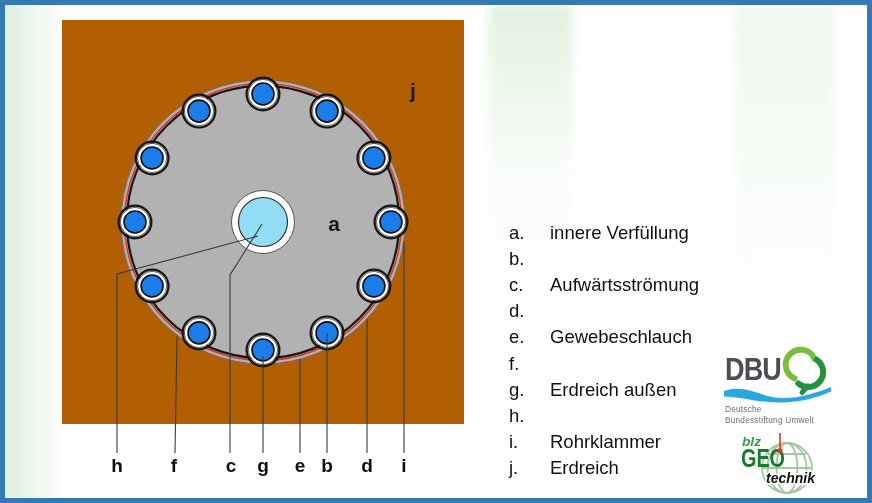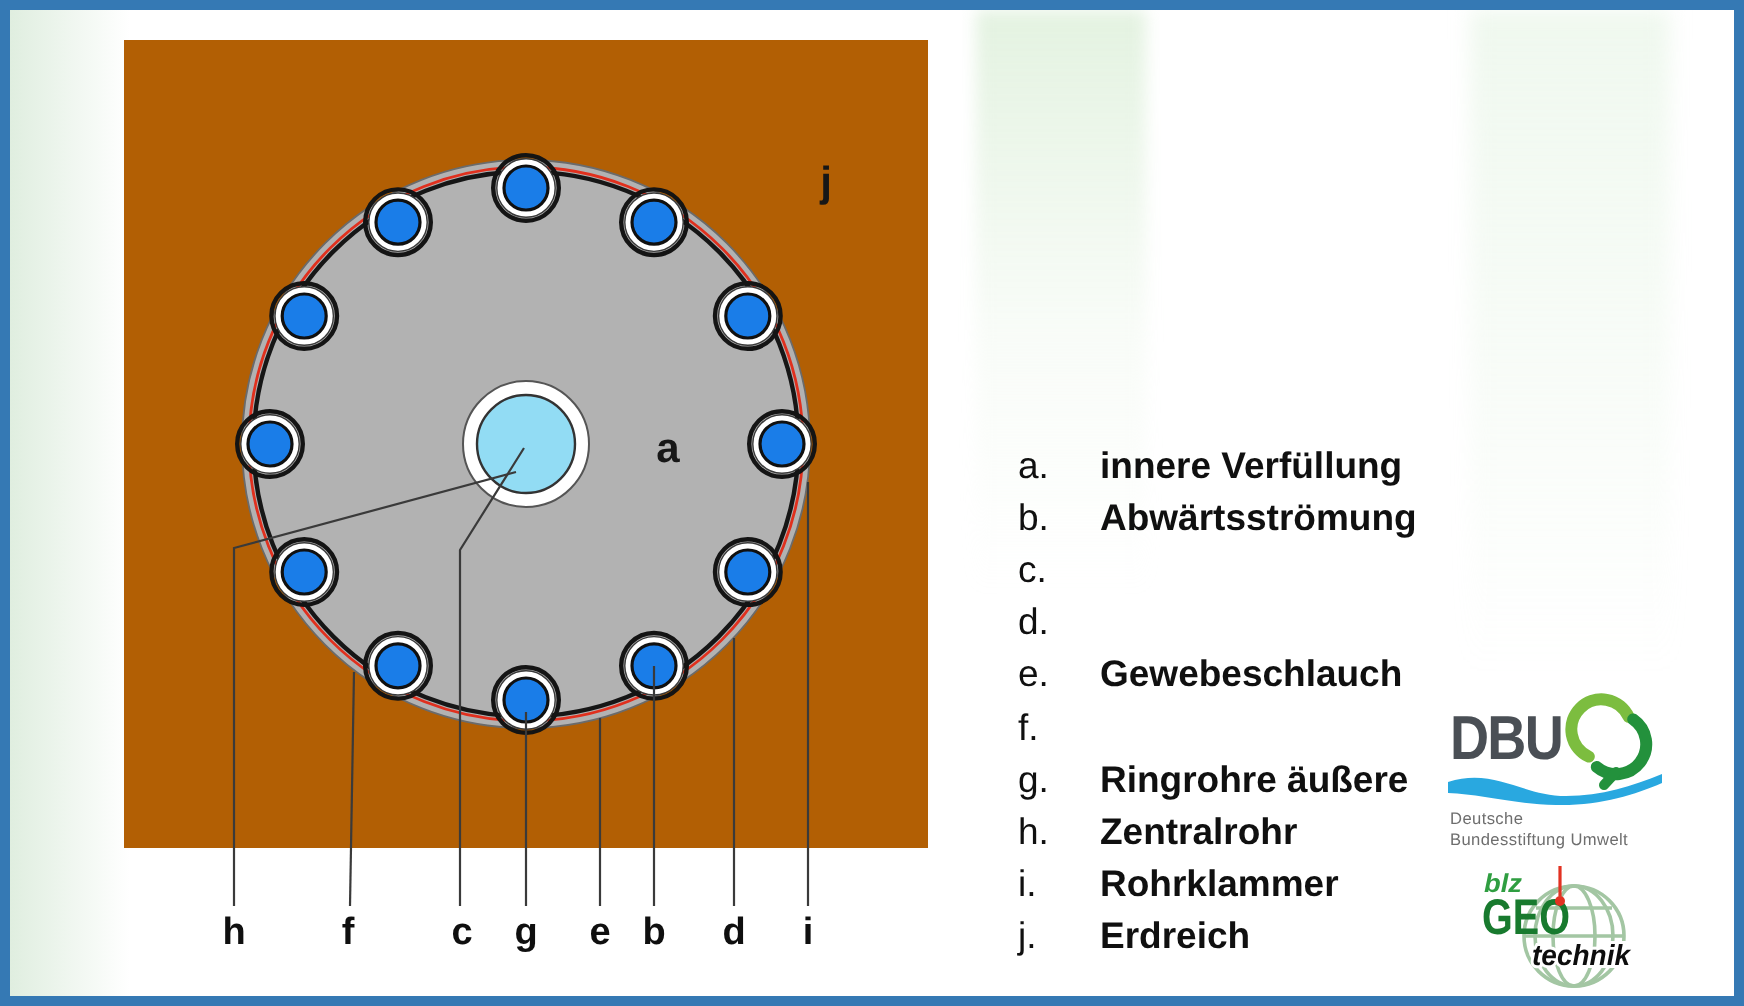--- a/index.html
+++ b/index.html
@@ -18,21 +18,21 @@
     background:linear-gradient(to bottom,rgba(216,238,214,.4),rgba(255,255,255,0));
     filter:blur(5px);}
   svg{position:absolute;left:0;top:0;}
   #diagram-svg{left:0;top:0;width:872px;height:503px;}
   #logos-svg{left:700px;top:340px;width:172px;height:160px;}
   .callout-letter{font:bold 19px "Liberation Sans",sans-serif;fill:#0f0f0f;}
   .area-letter{font:bold 21px "Liberation Sans",sans-serif;fill:#171717;}
   .legend{position:absolute;left:504px;top:215px;color:#101010;font-size:18.5px;}
   .lrow{display:flex;height:26.1px;align-items:center;}
   .lkey{width:41px;flex:0 0 41px;}
-  .llabel{white-space:nowrap;font-weight:bold;}
+  .llabel{white-space:nowrap;}
   .dbu-acronym{font:bold 31px "Liberation Sans",sans-serif;fill:var(--dbu-text-gray,#4a4f55);letter-spacing:-1px;}
   .dbu-sub{font:8.3px "Liberation Sans",sans-serif;fill:#6e6e6e;letter-spacing:.2px;}
   .geo-blz{font:bold italic 13px "Liberation Sans",sans-serif;font-style:italic;fill:var(--geo-green-mid,#2f9e41);}
   .geo-main{font:bold 25px "Liberation Sans",sans-serif;fill:var(--geo-green-dark,#187a2e);}
   .geo-technik{font:bold 14.5px "Liberation Sans",sans-serif;font-style:italic;fill:#0d0d0d;
     paint-order:stroke;stroke:#ffffff;stroke-width:3px;}
 </style>
 </head>
 <body>
 
@@ -144,42 +144,41 @@
     <text class="area-letter" x="408" y="93" text-anchor="middle">j</text>
   </svg>
 
   <div class="legend">
     <div class="lrow">
         <span class="lkey">a.</span>
         <span class="llabel">innere Verfüllung</span>
       </div>
     <div class="lrow">
         <span class="lkey">b.</span>
-        <span class="llabel">Abwärtsströmung</span>
       </div>
     <div class="lrow">
         <span class="lkey">c.</span>
+        <span class="llabel">Aufwärtsströmung</span>
       </div>
     <div class="lrow">
         <span class="lkey">d.</span>
       </div>
     <div class="lrow">
         <span class="lkey">e.</span>
         <span class="llabel">Gewebeschlauch</span>
       </div>
     <div class="lrow">
         <span class="lkey">f.</span>
       </div>
     <div class="lrow">
         <span class="lkey">g.</span>
-        <span class="llabel">Ringrohre äußere</span>
+        <span class="llabel">Erdreich außen</span>
       </div>
     <div class="lrow">
         <span class="lkey">h.</span>
-        <span class="llabel">Zentralrohr</span>
       </div>
     <div class="lrow">
         <span class="lkey">i.</span>
         <span class="llabel">Rohrklammer</span>
       </div>
     <div class="lrow">
         <span class="lkey">j.</span>
         <span class="llabel">Erdreich</span>
       </div>
   </div>

